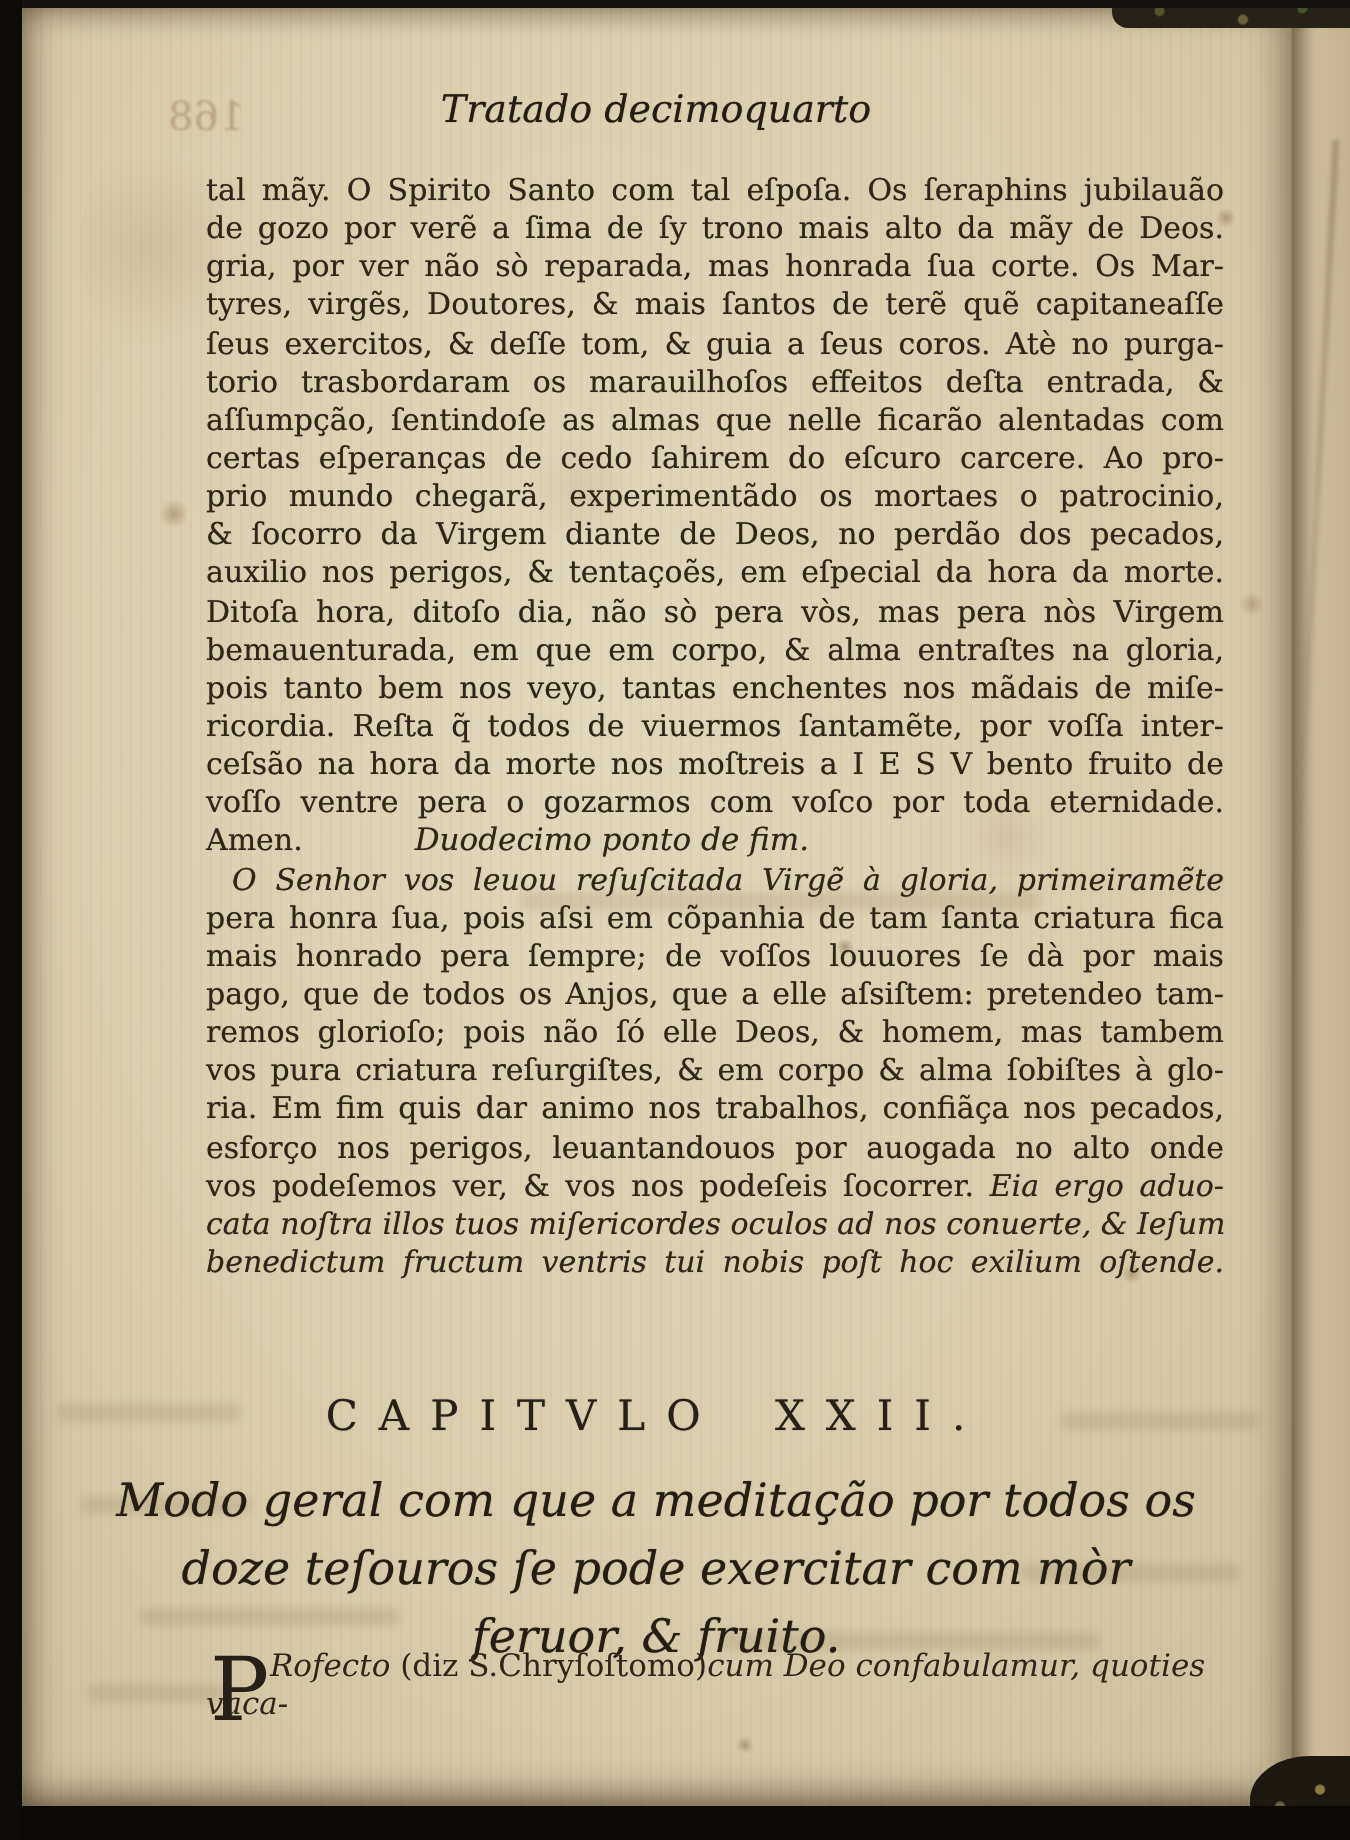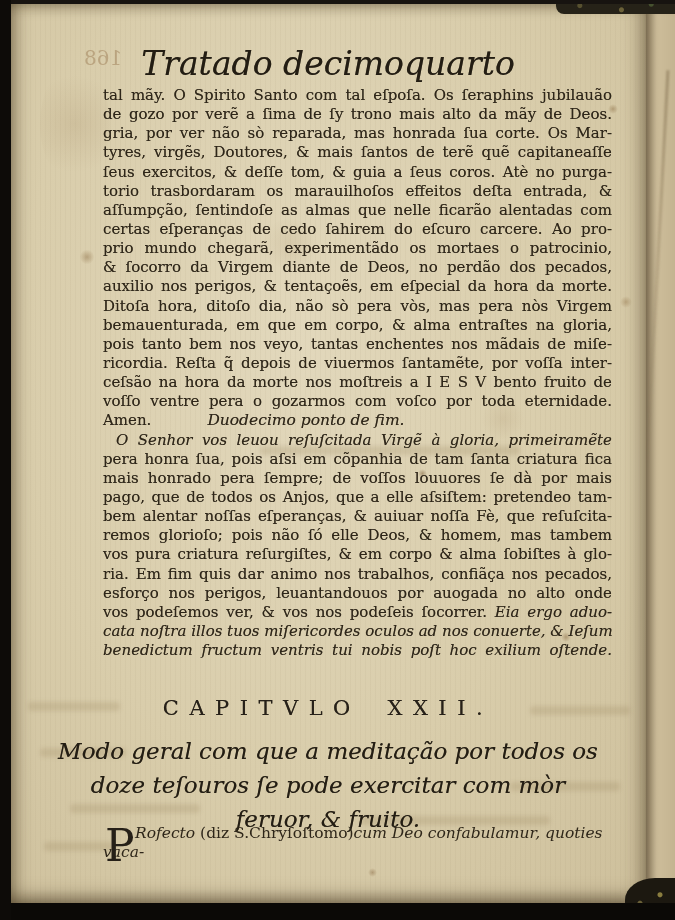--- a/index.html
+++ b/index.html
@@ -76,21 +76,21 @@
   .g7{left:350px;top:812px;width:190px;}
   .g8{left:34px;top:838px;width:70px;}
   .ghost-pagenum{
     position:absolute;left:74px;top:42px;
     font-size:20px;color:rgba(150,118,78,.45);
     transform:scaleX(-1);filter:blur(.6px);
   }
   
   .running-header{
     position:absolute;left:0;top:40px;width:100%;
-    text-align:center;font-style:italic;font-size:33px;color:#231d13;
+    text-align:center;font-style:italic;font-size:19px;color:#231d13;
     text-shadow:0 0 .5px rgba(35,29,19,.6);
   }
   .textblock{position:absolute;left:93px;top:82px;width:509px;}
   .bline{
     height:19.15px;font-size:15px;line-height:19.15px;
     text-align:justify;text-align-last:justify;
     white-space:nowrap;color:#2e2619;
     text-shadow:0 0 .4px rgba(46,38,25,.55);
   }
   .it{font-style:italic;}
@@ -151,32 +151,31 @@
       <div class="bline">ſeus exercitos, &amp; deſſe tom, &amp; guia a ſeus coros. Atè no purga-</div>
       <div class="bline">torio trasbordaram os marauilhoſos effeitos deſta entrada, &amp;</div>
       <div class="bline">aſſumpção, ſentindoſe as almas que nelle ficarão alentadas com</div>
       <div class="bline">certas eſperanças de cedo ſahirem do eſcuro carcere. Ao pro-</div>
       <div class="bline">prio mundo chegarã, experimentãdo os mortaes o patrocinio,</div>
       <div class="bline">&amp; ſocorro da Virgem diante de Deos, no perdão dos pecados,</div>
       <div class="bline">auxilio nos perigos, &amp; tentaçoẽs, em eſpecial da hora da morte.</div>
       <div class="bline">Ditoſa hora, ditoſo dia, não sò pera vòs, mas pera nòs Virgem</div>
       <div class="bline">bemauenturada, em que em corpo, &amp; alma entraſtes na gloria,</div>
       <div class="bline">pois tanto bem nos veyo, tantas enchentes nos mãdais de miſe-</div>
-      <div class="bline">ricordia. Reſta q̃ depois de viuermos ſantamẽte, por voſſa inter-</div>
+      <div class="bline">ricordia. Reſta q̃ todos de viuermos ſantamẽte, por voſſa inter-</div>
       <div class="bline">ceſsão na hora da morte nos moſtreis a I E S V bento fruito de</div>
       <div class="bline">voſſo ventre pera o gozarmos com voſco por toda eternidade.</div>
       <div class="bline amen">
         <span>Amen.</span>
         <span class="it center-pt">Duodecimo ponto de fim.</span>
       </div>
       <div class="bline indent">O Senhor vos leuou reſuſcitada Virgẽ à gloria, primeiramẽte</div>
       <div class="bline">pera honra ſua, pois aſsi em cõpanhia de tam ſanta criatura fica</div>
       <div class="bline">mais honrado pera ſempre; de voſſos louuores ſe dà por mais</div>
       <div class="bline">pago, que de todos os Anjos, que a elle aſsiſtem: pretendeo tam-</div>
-      <div class="bline">bem alentar noſſas eſperanças, &amp; auiuar noſſa Fè, que reſuſcita-</div>
       <div class="bline">remos glorioſo; pois não ſó elle Deos, &amp; homem, mas tambem</div>
       <div class="bline">vos pura criatura reſurgiſtes, &amp; em corpo &amp; alma ſobiſtes à glo-</div>
       <div class="bline">ria. Em fim quis dar animo nos trabalhos, confiãça nos pecados,</div>
       <div class="bline">esforço nos perigos, leuantandouos por auogada no alto onde</div>
       <div class="bline">
         <span>vos podeſemos ver, &amp; vos nos podeſeis ſocorrer. </span><span class="it">Eia ergo aduo-</span>
       </div>
       <div class="bline it">cata noſtra illos tuos miſericordes oculos ad nos conuerte, &amp; Ieſum</div>
       <div class="bline it">benedictum fructum ventris tui nobis poſt hoc exilium oſtende.</div>
     </div>

